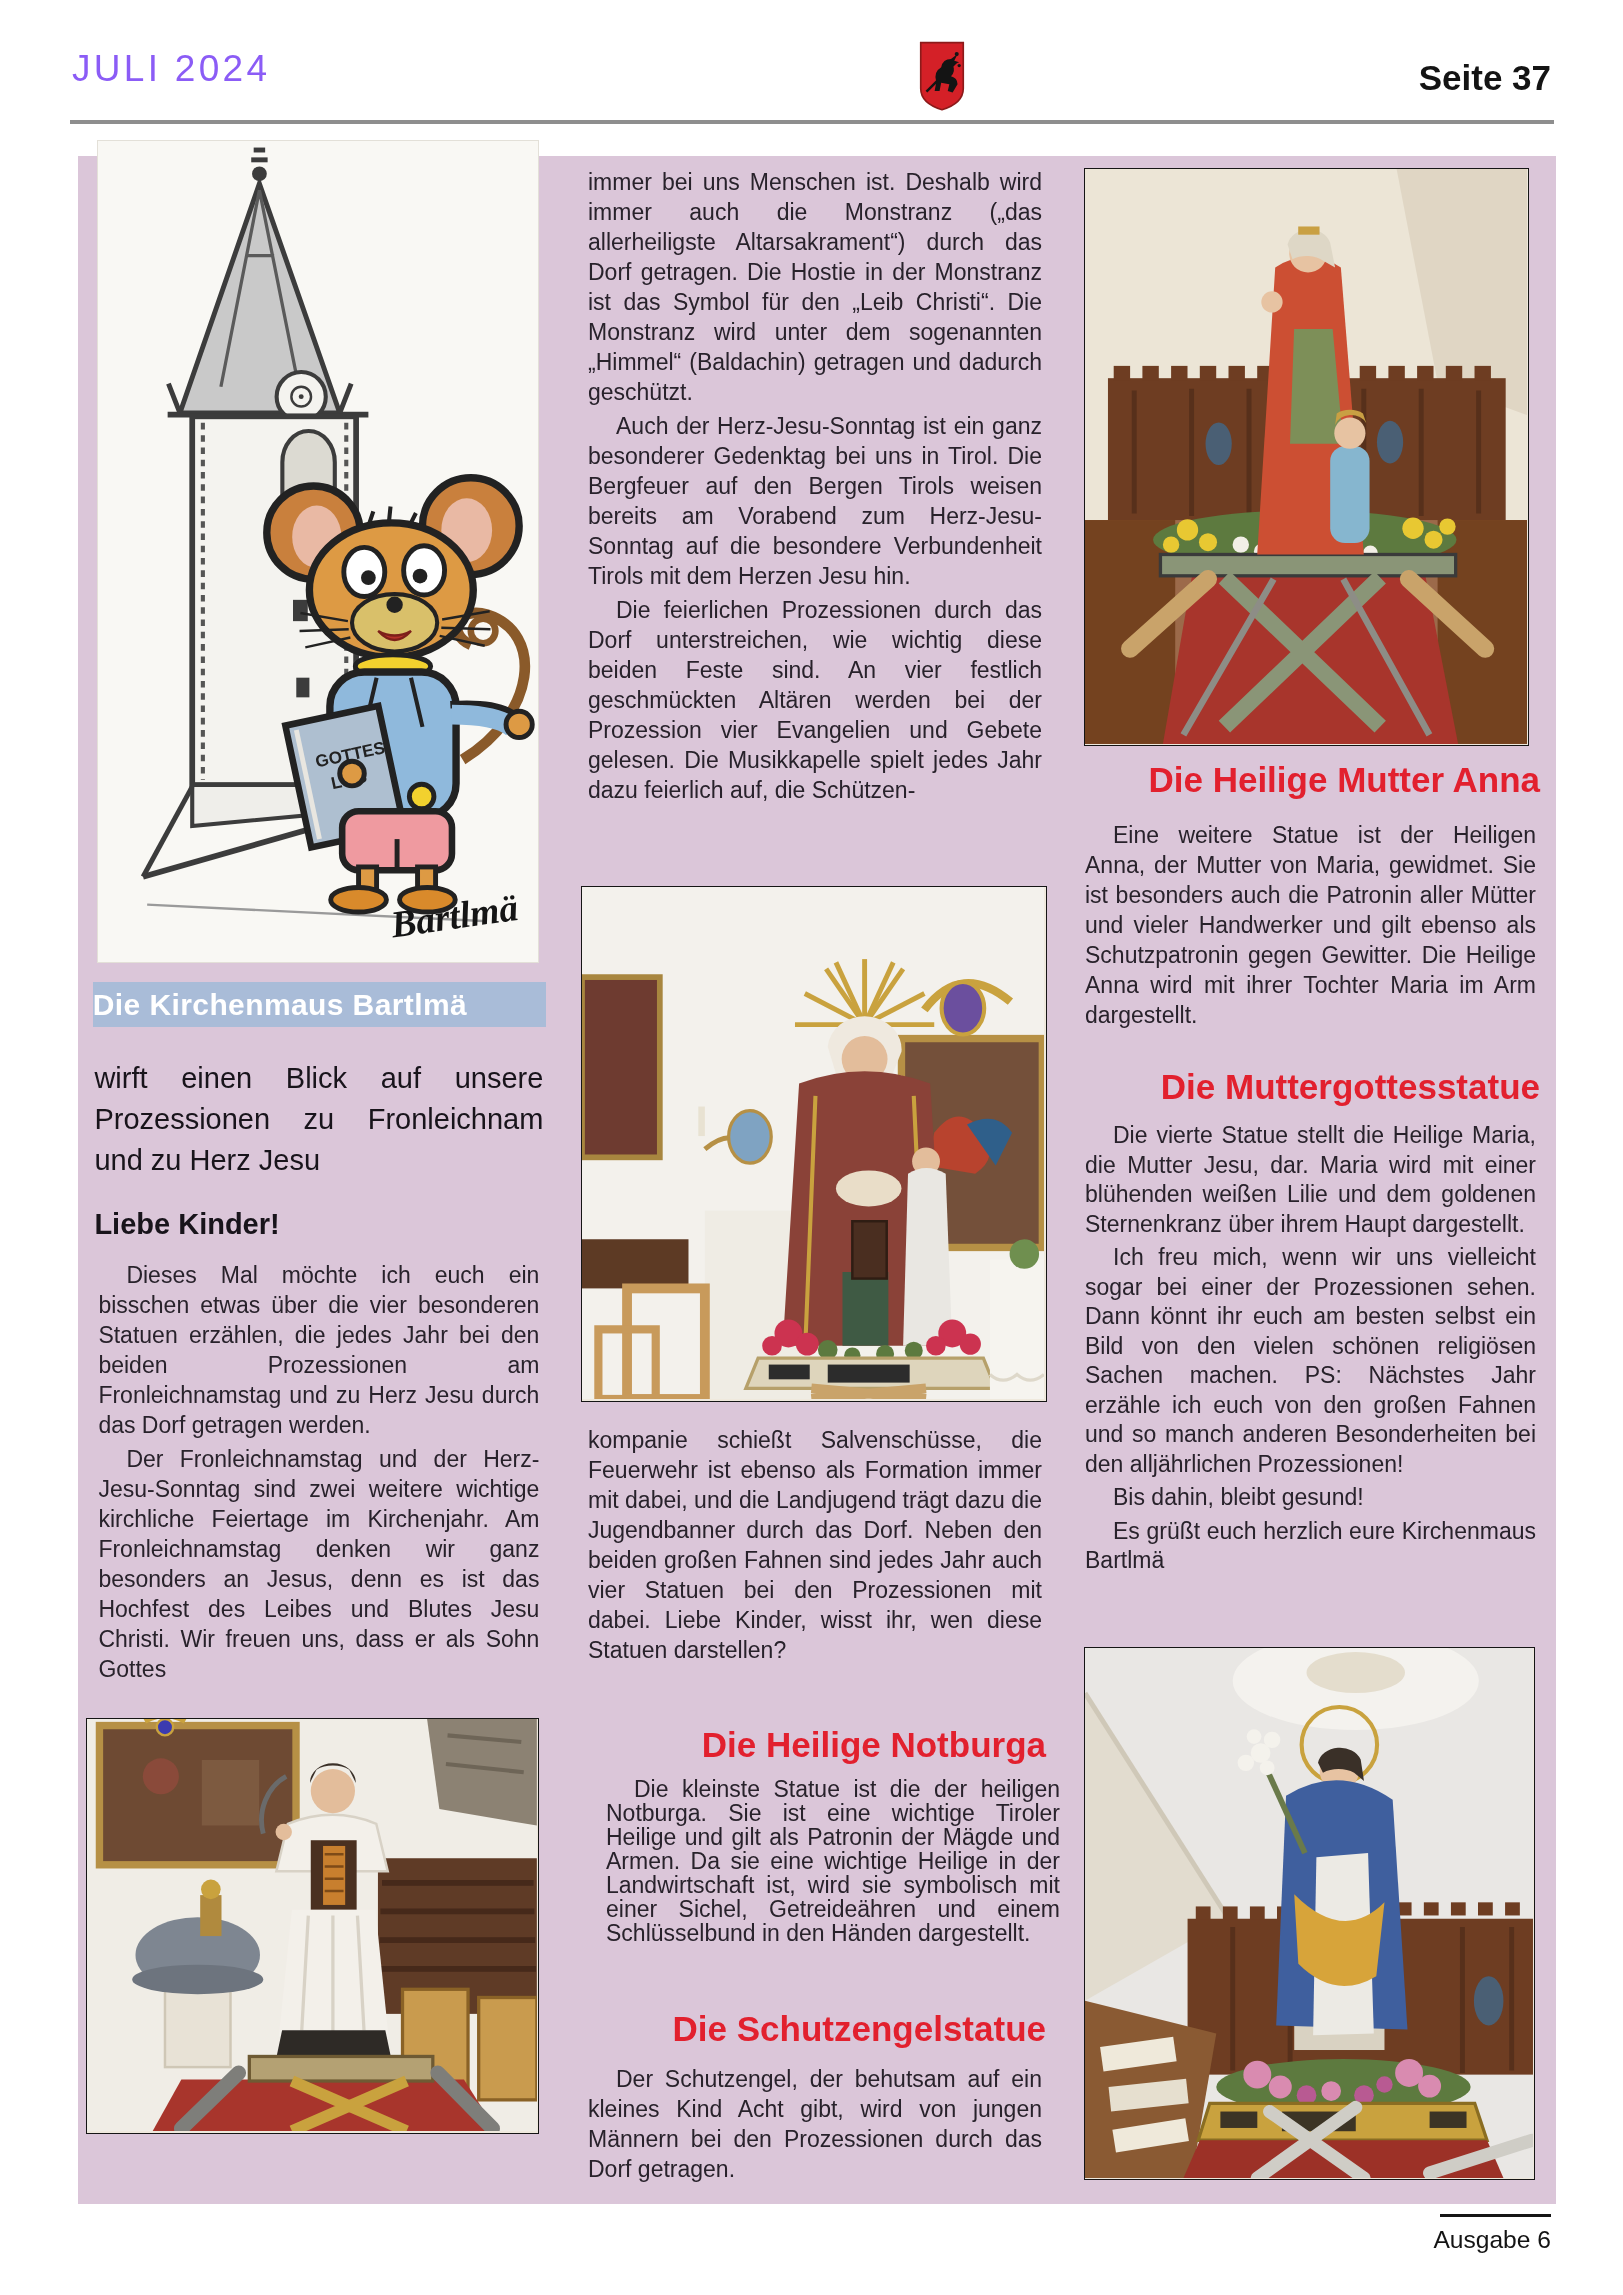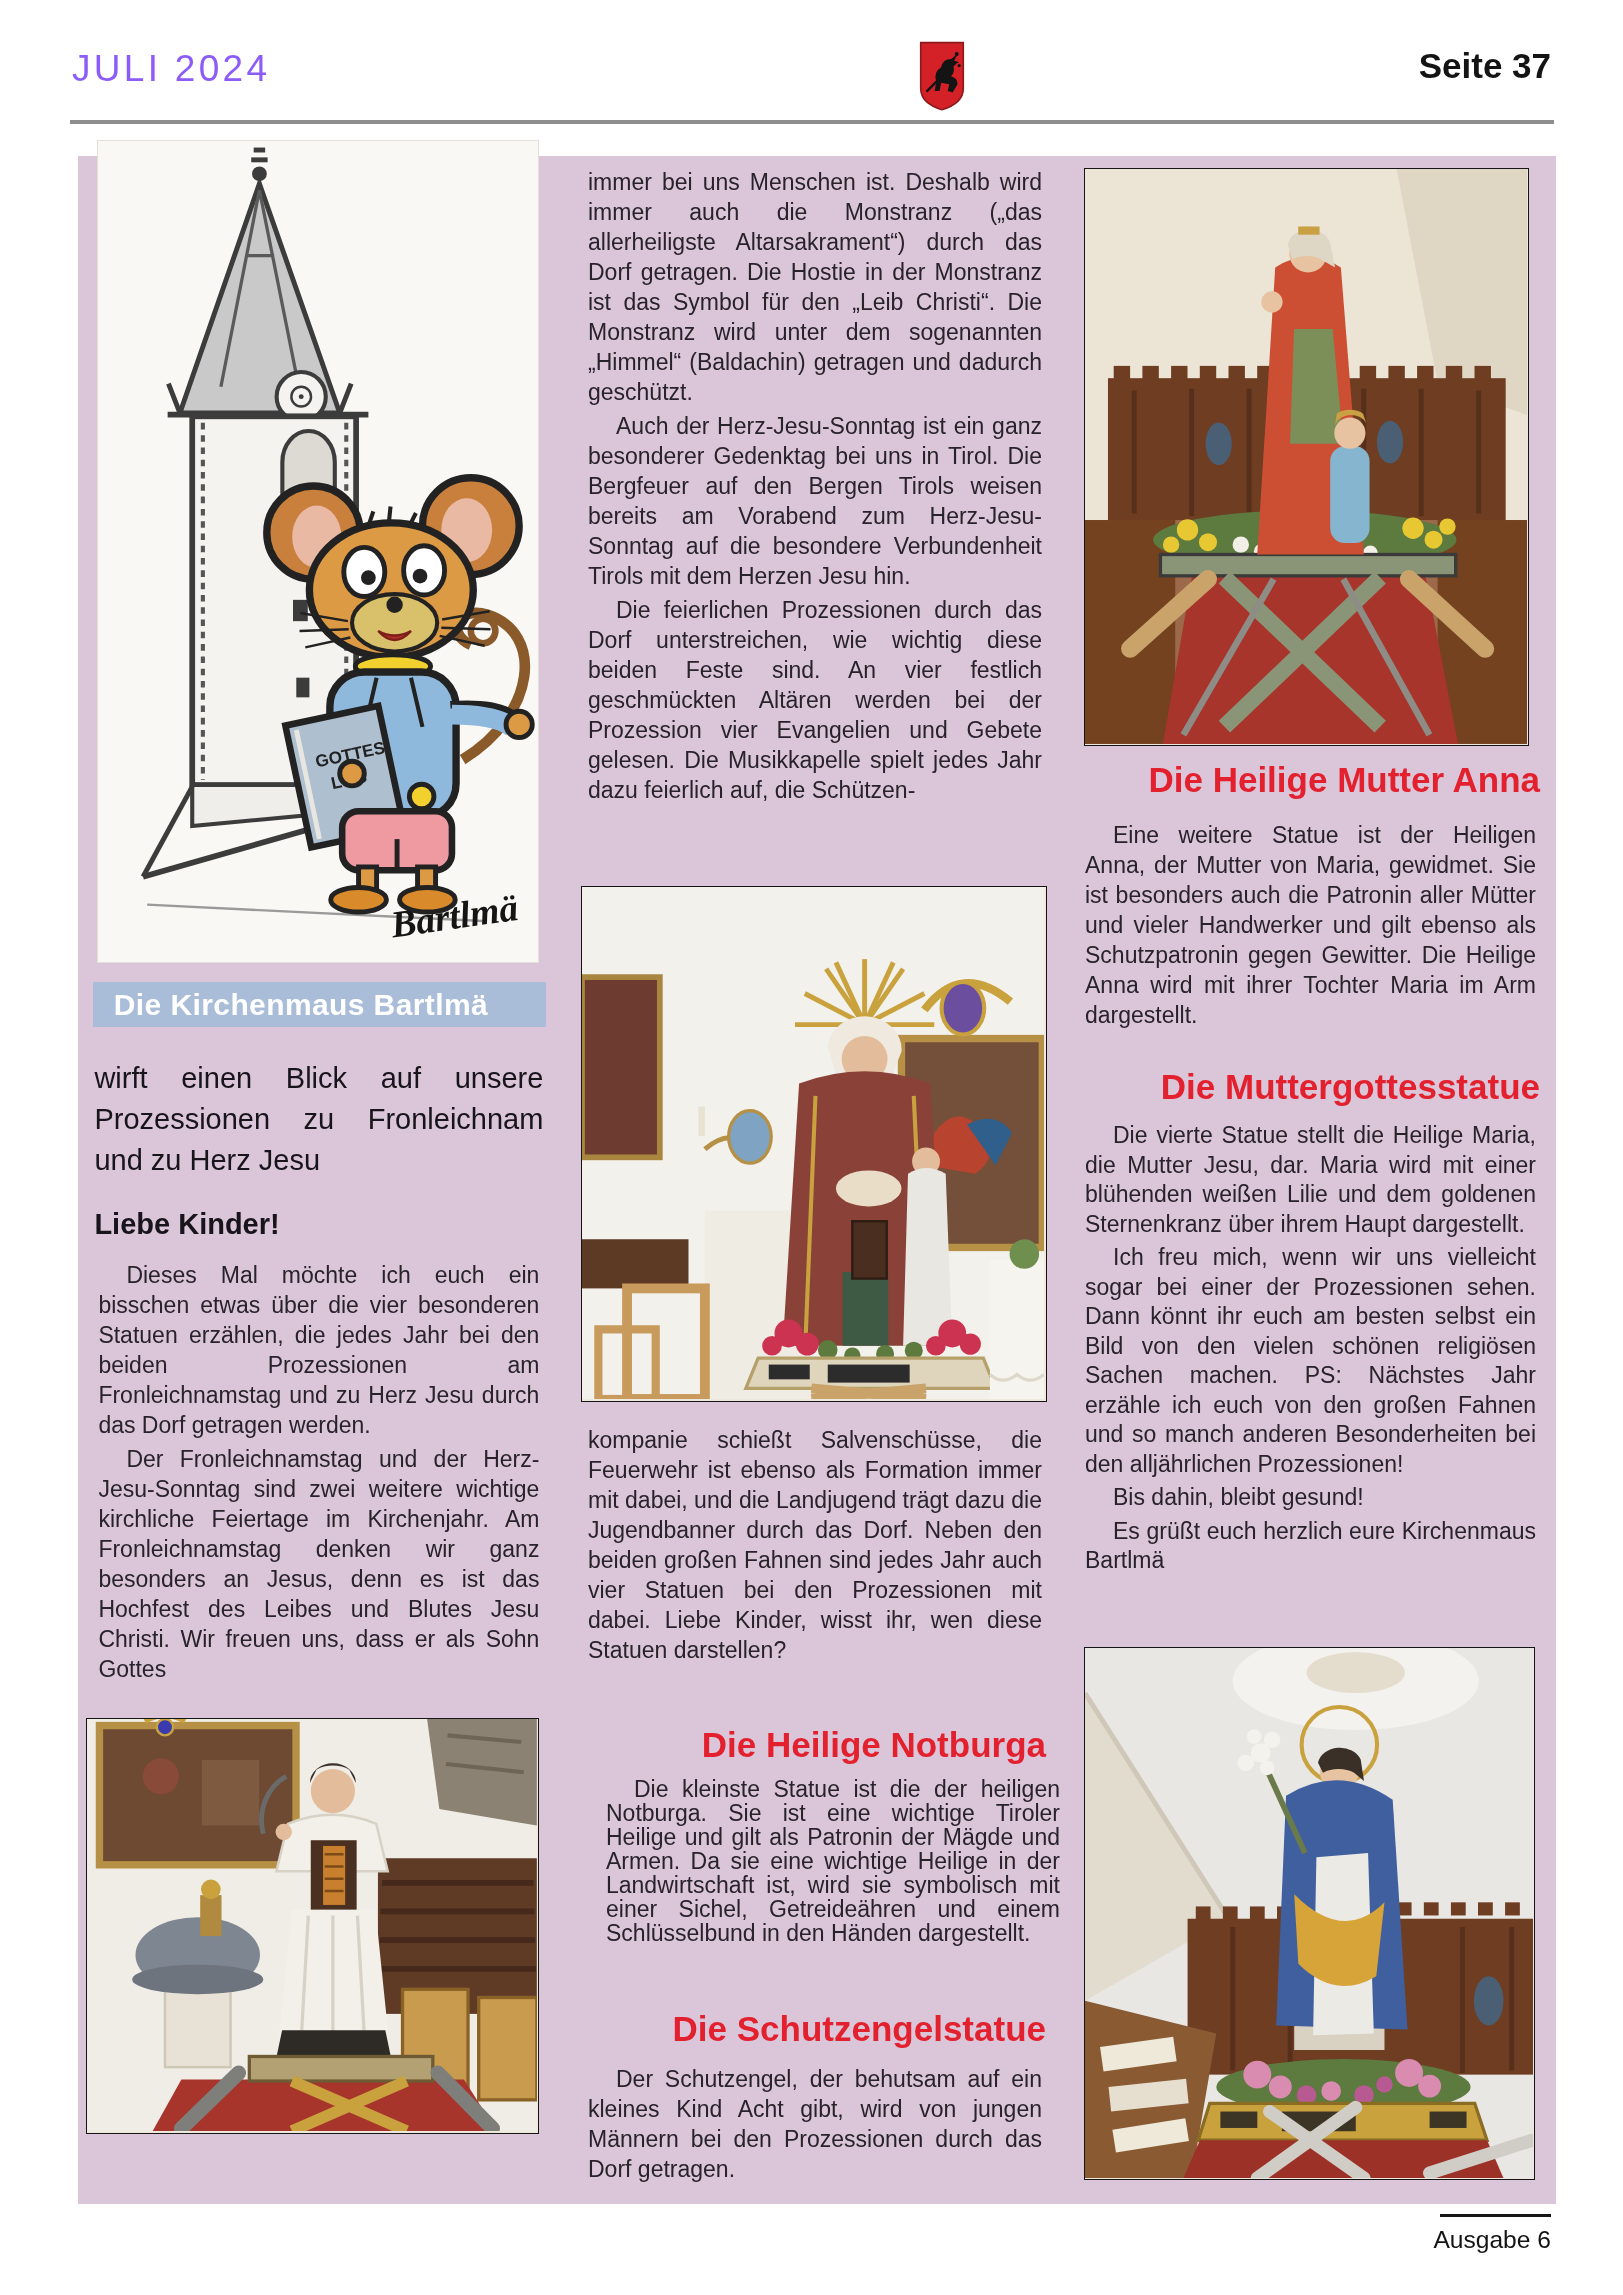--- a/index.html
+++ b/index.html
@@ -4,29 +4,29 @@
 <style>
   html,body{margin:0;padding:0;background:#ffffff;}
   #page{position:relative;width:1623px;height:2295px;background:#ffffff;overflow:hidden;
         font-family:"Liberation Sans",sans-serif;}
   .abs{position:absolute;}
   
   .issue-date{left:72px;top:48px;font-size:37px;font-weight:400;letter-spacing:3.3px;color:#8b5cf6;}
   .masthead{left:525px;top:43px;width:387px;text-align:right;color:#2d2d2d;}
   .m1{font-size:30px;letter-spacing:6.6px;line-height:36px;font-weight:400;}
   .m2{font-size:25.4px;letter-spacing:4.1px;line-height:31px;font-weight:400;}
-  .pagenum{left:1312px;top:46px;width:239px;text-align:right;font-size:35px;font-weight:600;color:#141414;}
+  .pagenum{left:1312px;top:58px;width:239px;text-align:right;font-size:35px;font-weight:600;color:#141414;}
   .head-rule{left:70px;top:120px;width:1484px;height:4.1px;background:#8e8e8e;}
   
   .content{left:78px;top:156px;width:1478px;height:2048px;background:#dbc6d9;}
   
   .card{left:19px;top:-16.4px;width:440px;height:821px;background:#f9f8f4;border:0.8px solid #e3e0d8;}
   
   .banner{left:14.8px;top:826px;width:453px;height:45px;background:#a9bcd8;}
-  .banner span{display:block;font-size:30px;font-weight:700;color:#ffffff;line-height:46px;padding-left:21px;letter-spacing:0.4px;}
+  .banner span{display:block;font-size:30px;font-weight:700;color:#ffffff;line-height:46px;letter-spacing:0.4px;}
   .sh{left:16.4px;top:902px;width:449px;font-size:29px;line-height:41px;font-weight:400;color:#18141b;text-align:justify;}
   .greet{left:16.4px;top:1052px;width:449px;font-size:29px;font-weight:700;color:#18141b;}
   .bt{font-size:23px;line-height:30px;color:#28222b;text-align:justify;}
   .bt p{margin:4px;}
   .ind{text-indent:28px;}
   .rh{font-size:35px;font-weight:700;color:#e2202e;text-align:right;line-height:38px;}
   .photo{border:1.6px solid #151515;box-sizing:border-box;overflow:hidden;background:#efe9dd;}
   
   .footer{left:1394px;top:2214px;width:157px;text-align:right;}
   .footer .fline{margin-left:auto;width:111px;height:2.5px;background:#161616;}

